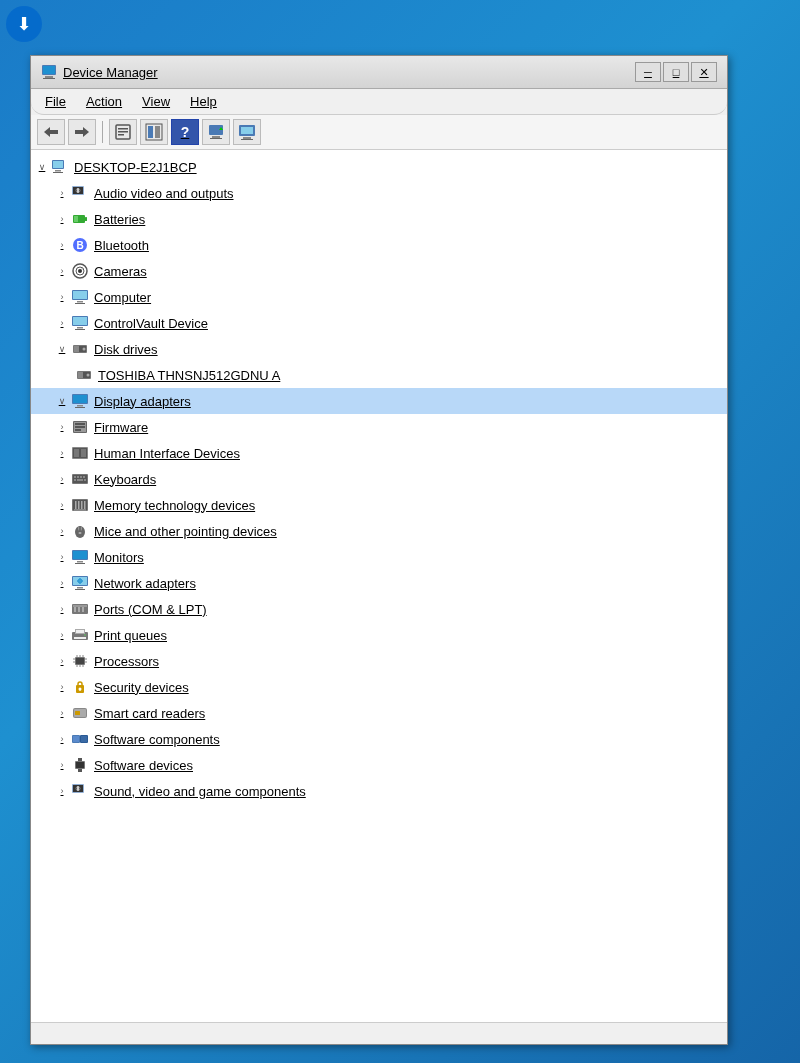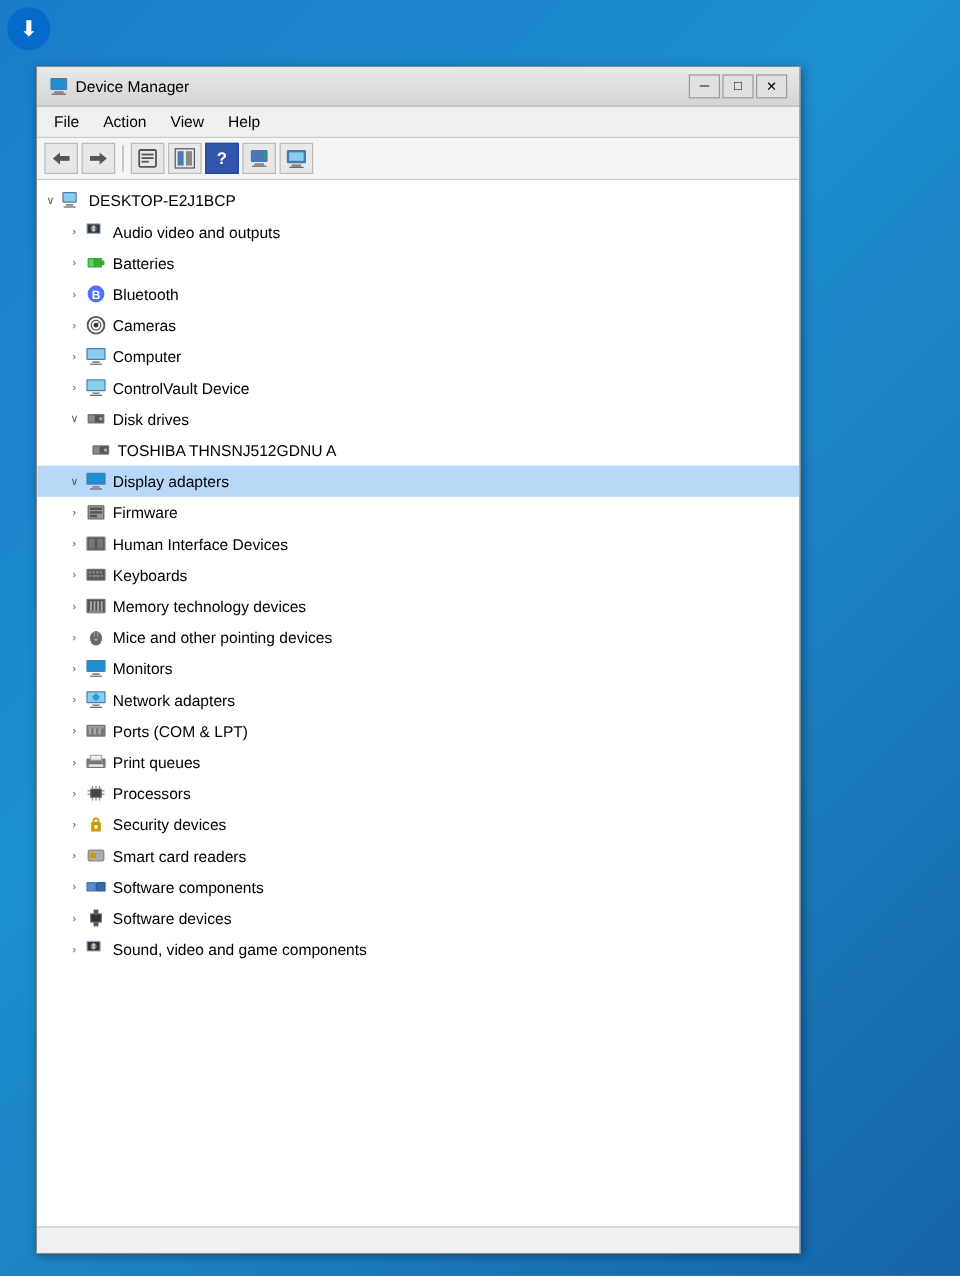--- a/index.html
+++ b/index.html
@@ -10,27 +10,28 @@
       font-family: 'Segoe UI', Tahoma, Arial, sans-serif;
       overflow: hidden;
       position: relative;
     }
 
     
     .window {
       position: absolute;
       top: 55px;
       left: 30px;
-      width: 637px;
+      width: 698px;
       height: 990px;
       background: #f0f0f0;
       border: 1px solid #888;
       box-shadow: 2px 2px 8px rgba(0,0,0,0.4);
       display: flex;
       flex-direction: column;
+      text-decoration: underline;
     }
 
     
     .title-bar {
       background: linear-gradient(to bottom, #e8e8e8, #d4d4d4);
       padding: 6px 10px;
       display: flex;
       align-items: center;
       border-bottom: 1px solid #aaa;
       min-height: 32px;
@@ -63,20 +64,21 @@
       justify-content: center;
     }
 
     
     .menu-bar {
       background: #f0f0f0;
       padding: 3px 6px;
       display: flex;
       gap: 4px;
       border-bottom: 1px solid #ccc;
+      border-radius: 13px;
     }
     .menu-item {
       padding: 2px 8px;
       font-size: 13px;
       cursor: pointer;
       color: #000;
     }
 
     
     .toolbar {

